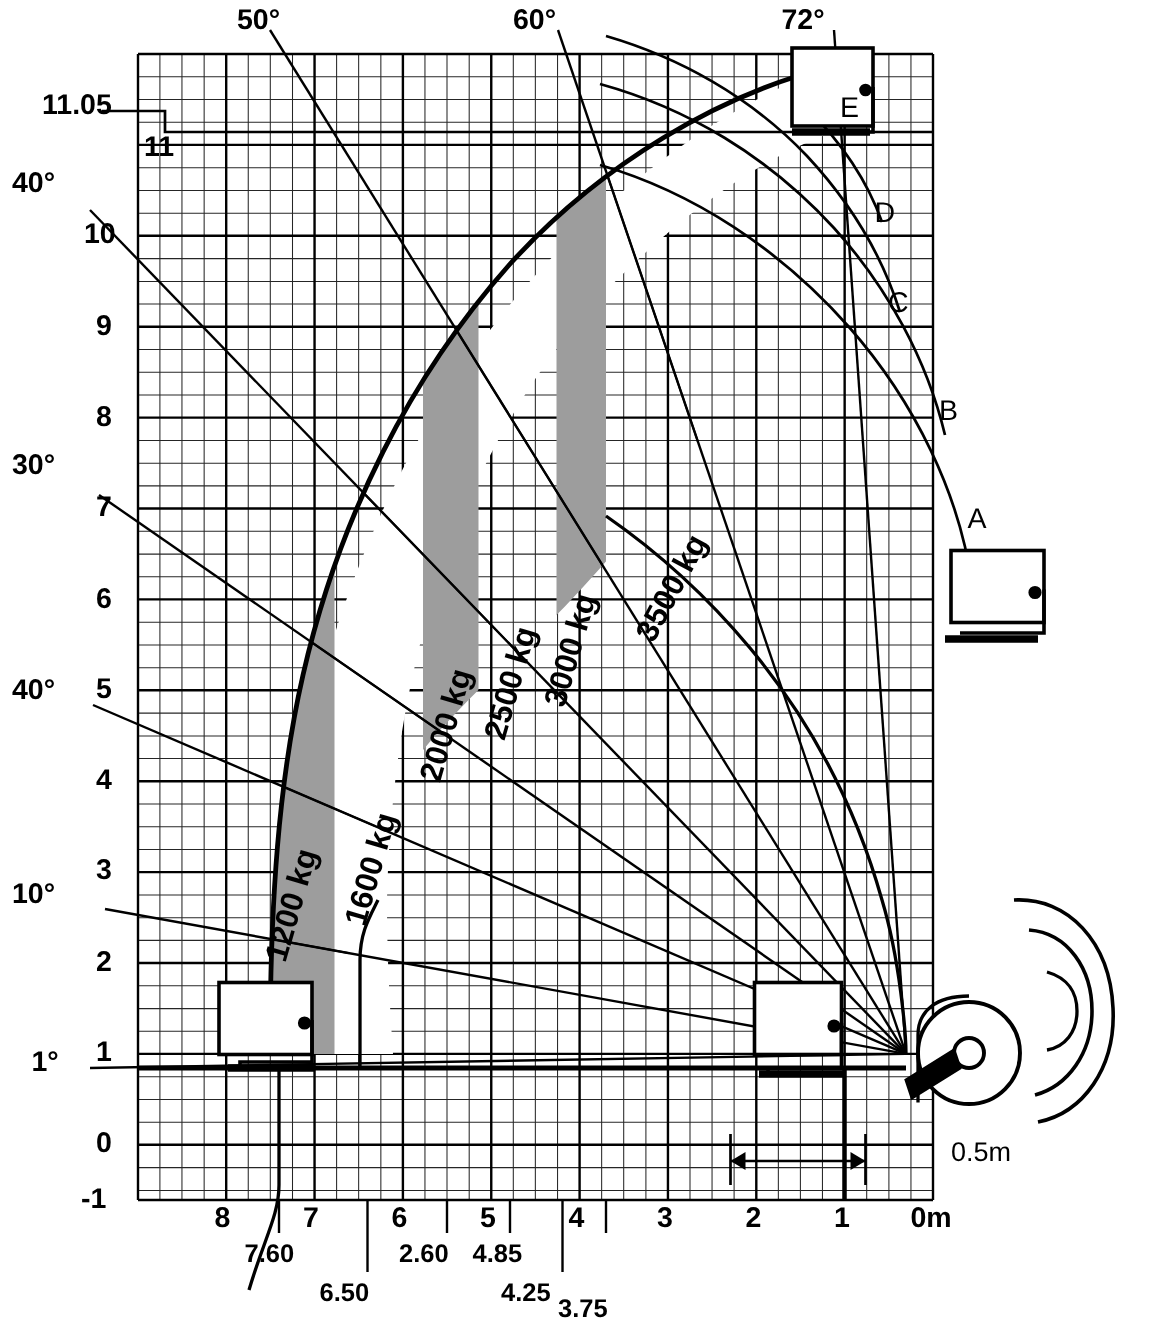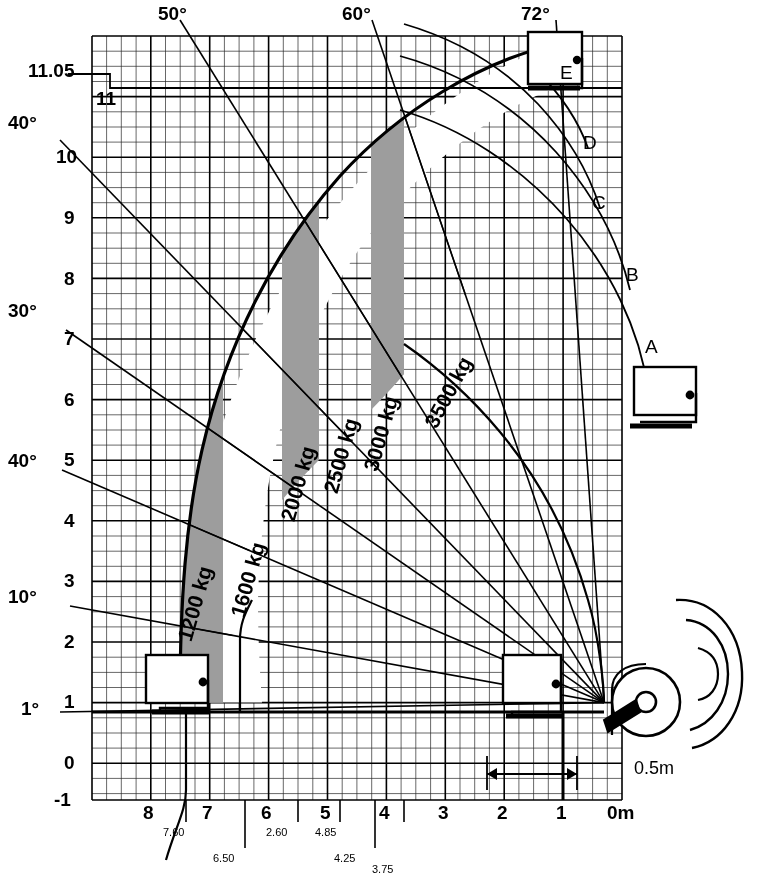--- a/index.html
+++ b/index.html
@@ -34,22 +34,22 @@
   }
   .angle-lbl {
     font-size: 19px;
     font-weight: 700;
   }
   .point-lbl {
     font-size: 19px;
     font-weight: 400;
   }
   .sub-num {
-    font-size: 11px;
-    font-weight: 400;
+    font-size: 17px;
+    font-weight: 700;
   }
   .cap-lbl {
     position: absolute;
     font-size: 21px;
     font-weight: 700;
     color: #000;
     transform-origin: left bottom;
     white-space: nowrap;
   }
   .small-txt {

